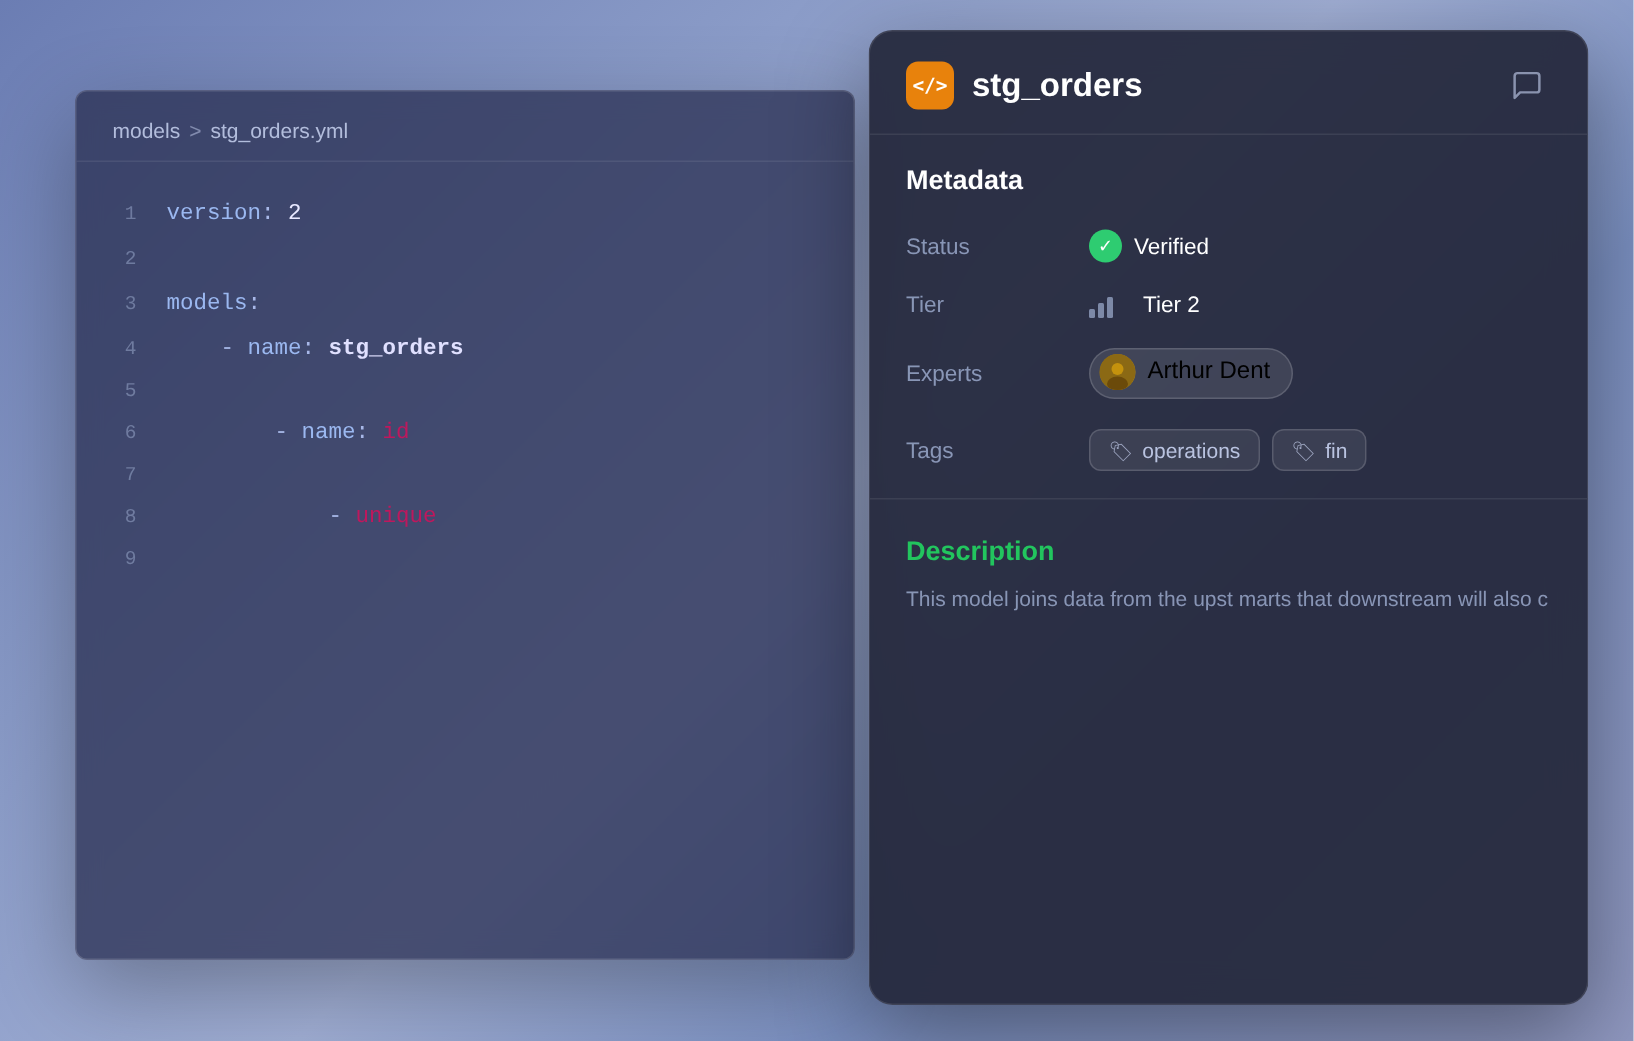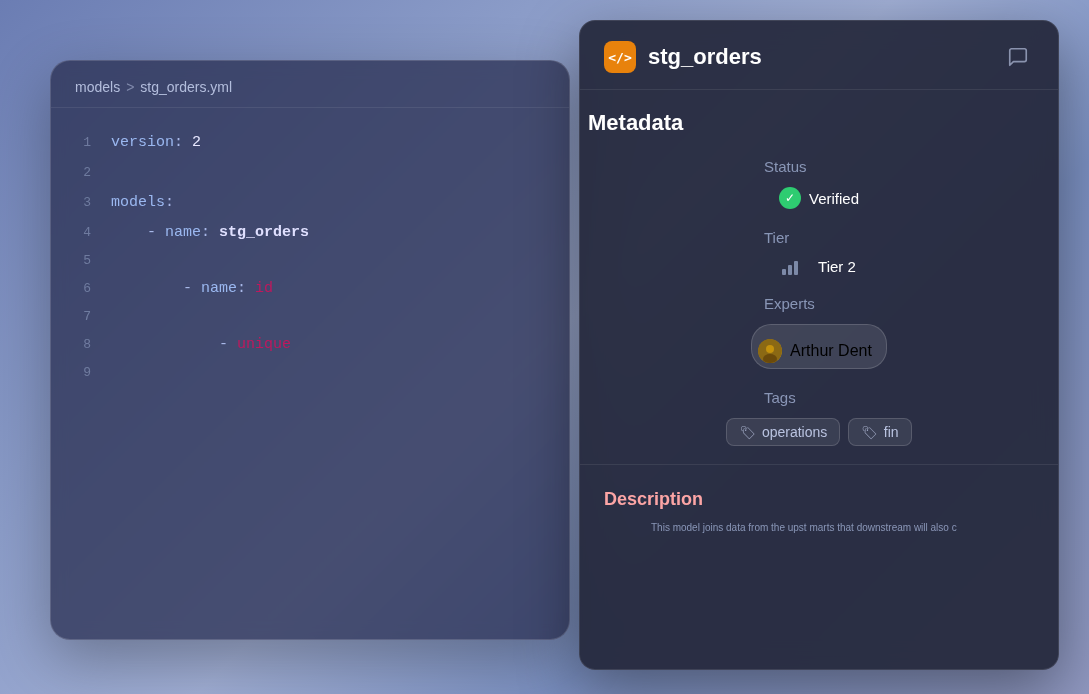--- a/index.html
+++ b/index.html
@@ -14,21 +14,21 @@
     }
 
     
     .code-panel {
       position: absolute;
       left: 50px;
       top: 60px;
       width: 520px;
       height: 580px;
       background: rgba(40, 45, 80, 0.75);
-      border-radius: 20px;
+      border-radius: 8px;
       padding: 0;
       overflow: hidden;
       backdrop-filter: blur(8px);
       border: 1px solid rgba(255,255,255,0.15);
       box-shadow: 0 20px 60px rgba(0,0,0,0.3);
     }
 
     .code-breadcrumb {
       padding: 18px 24px 12px;
       font-size: 14px;
@@ -129,32 +129,31 @@
       height: 32px;
       display: flex;
       align-items: center;
       justify-content: center;
       color: rgba(180, 190, 220, 0.7);
       font-size: 20px;
       cursor: pointer;
     }
 
     .meta-section-title {
-      font-size: 22px;
+      font-size: 18px;
       font-weight: 600;
       color: #ffffff;
-      padding: 20px 8px 12px;
+      padding: 20px 24px 12px;
     }
 
     .meta-row {
       display: flex;
       align-items: center;
       padding: 10px 24px;
       gap: 12px;
-      flex-direction: column;
     }
 
     .meta-label {
       font-size: 15px;
       color: rgba(160, 175, 210, 0.8);
       min-width: 110px;
     }
 
     .meta-value {
       display: flex;
@@ -211,21 +210,21 @@
       font-weight: bold;
       overflow: hidden;
     }
 
     .expert-chip {
       display: flex;
       align-items: center;
       gap: 8px;
       background: rgba(255,255,255,0.1);
       border-radius: 20px;
-      padding: 14px 14px 5px 6px;
+      padding: 3px 14px 5px 6px;
       border: 1px solid rgba(255,255,255,0.15);
     }
 
     .tag-chip {
       display: flex;
       align-items: center;
       gap: 6px;
       background: rgba(255,255,255,0.08);
       border-radius: 8px;
       padding: 5px 12px;
@@ -271,29 +270,28 @@
       margin: 8px 0;
     }
 
     .description-section {
       padding: 0 24px 20px;
     }
 
     .description-title {
       font-size: 18px;
       font-weight: 600;
-      color: #fca5a5;
+      color: #22c55e;
       padding: 16px 0 10px;
     }
 
     .description-text {
-      font-size: 10px;
+      font-size: 14px;
       color: rgba(160, 175, 210, 0.8);
       line-height: 1.6;
-      margin-left: 47px;
     }
   </style>
 </head>
 <body>
 
 <div class="code-panel">
   <div class="code-breadcrumb">
     <span>models</span>
     <span class="separator">&gt;</span>
     <span>stg_orders.yml</span>

